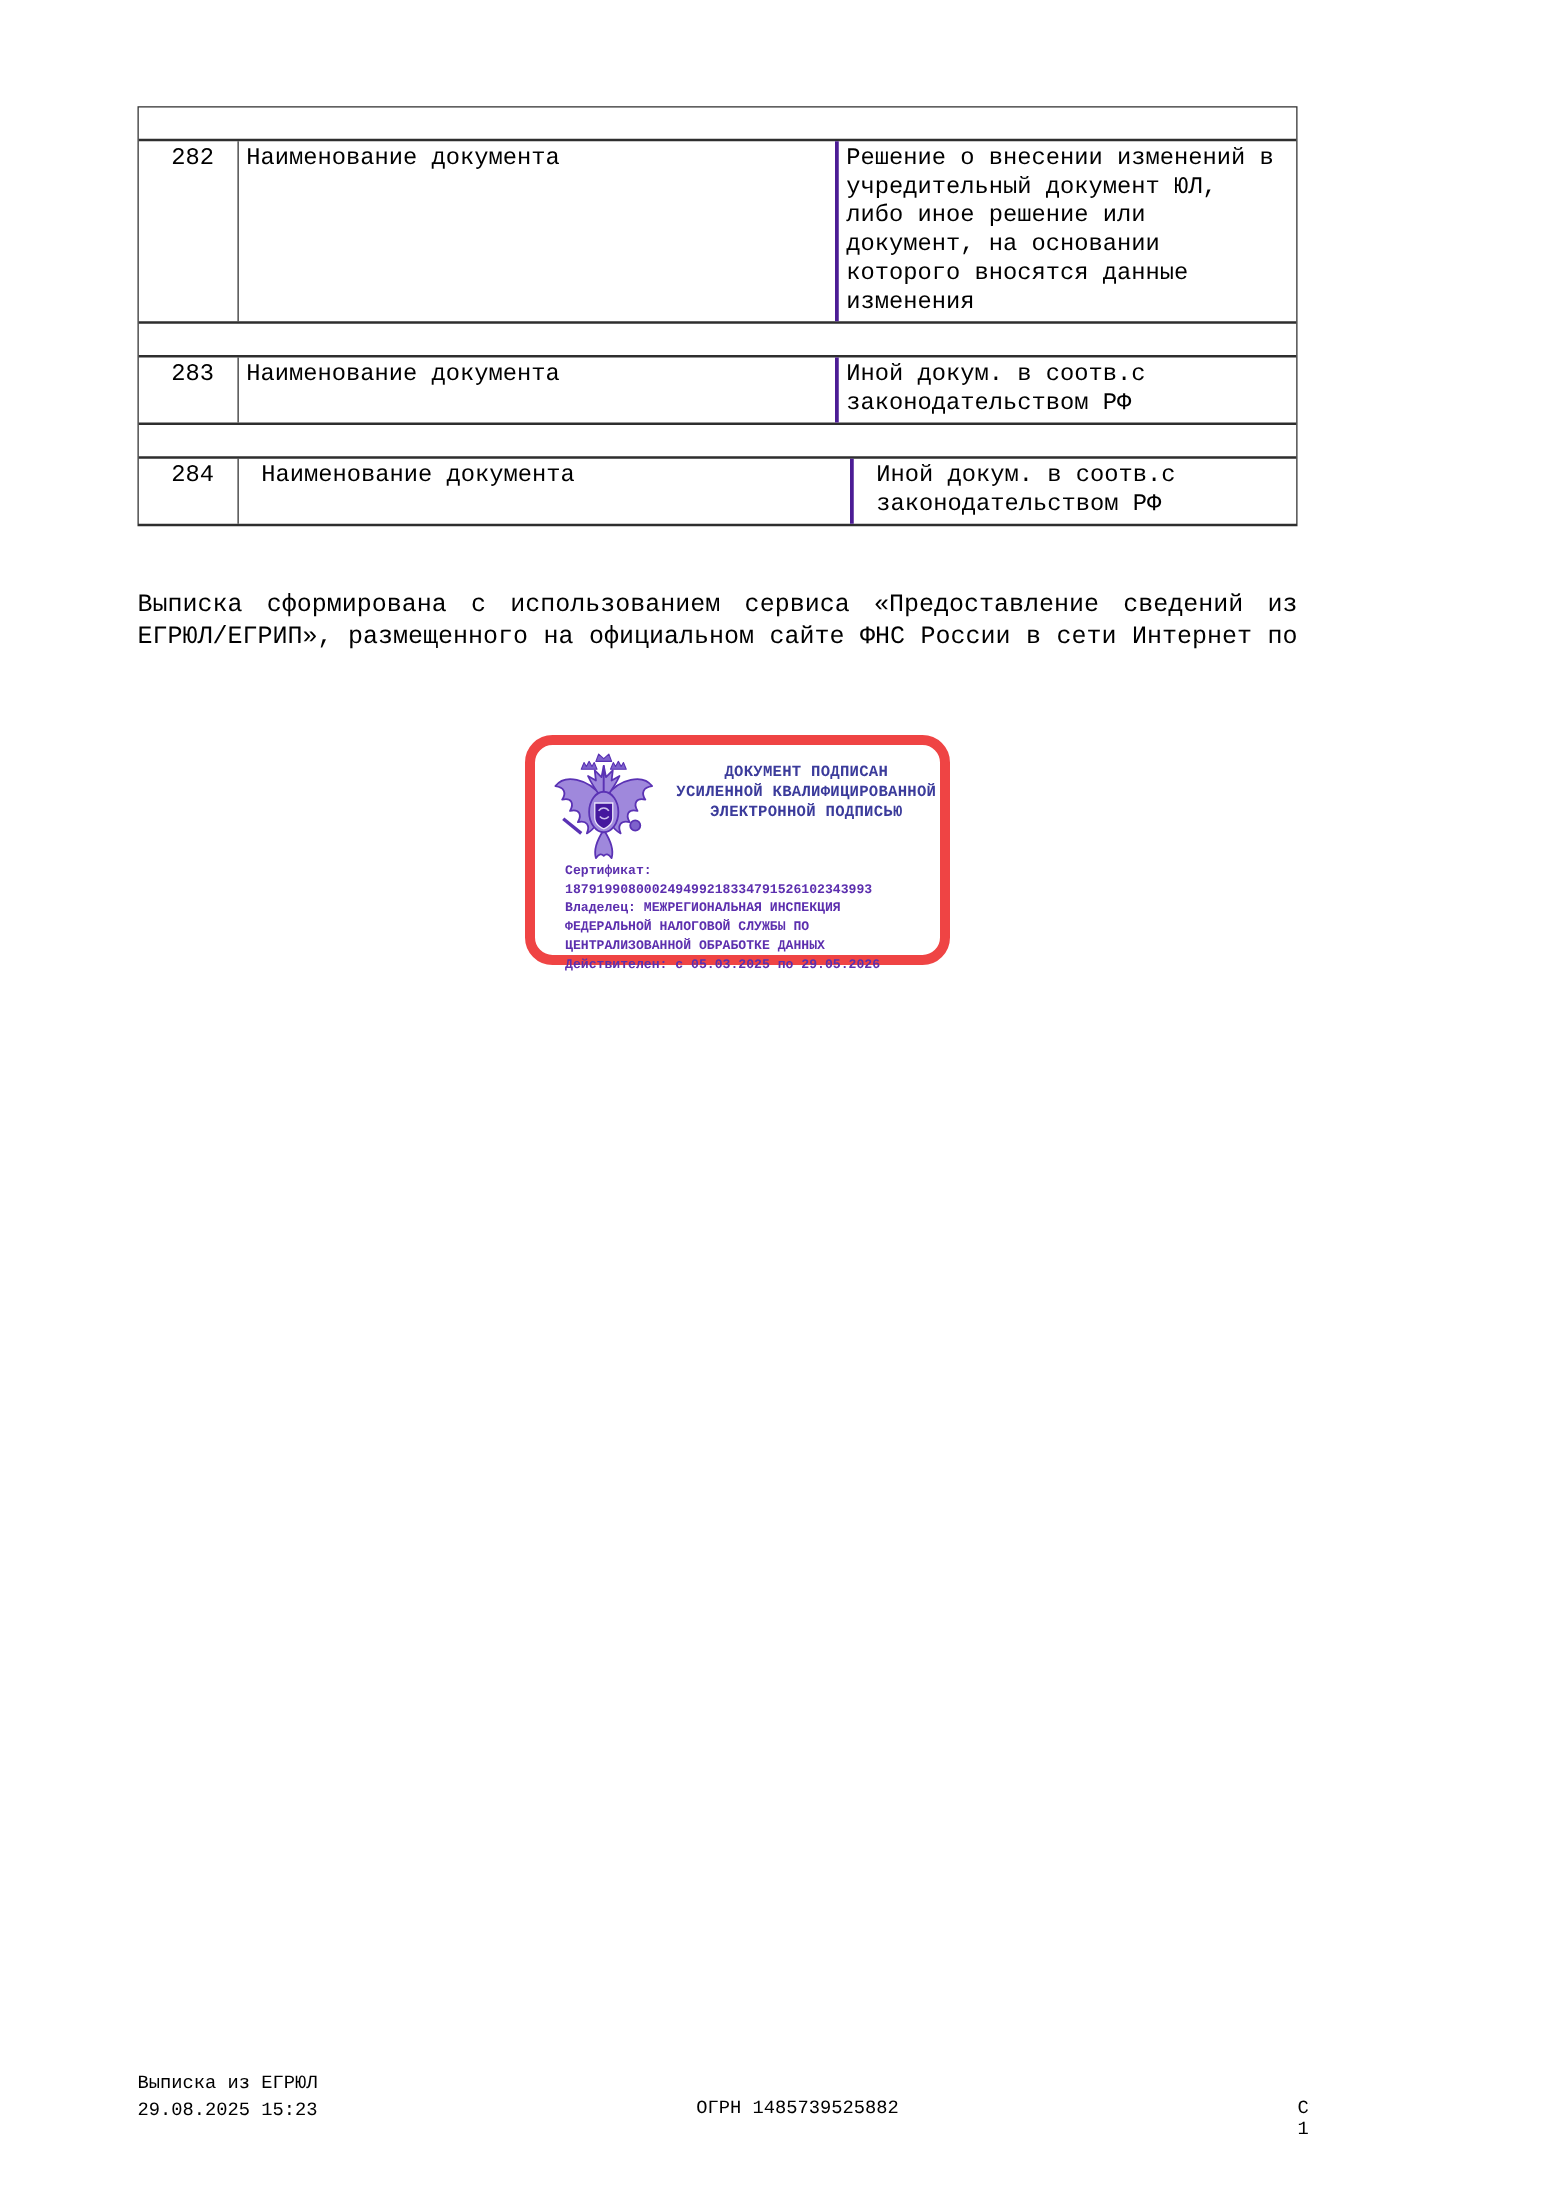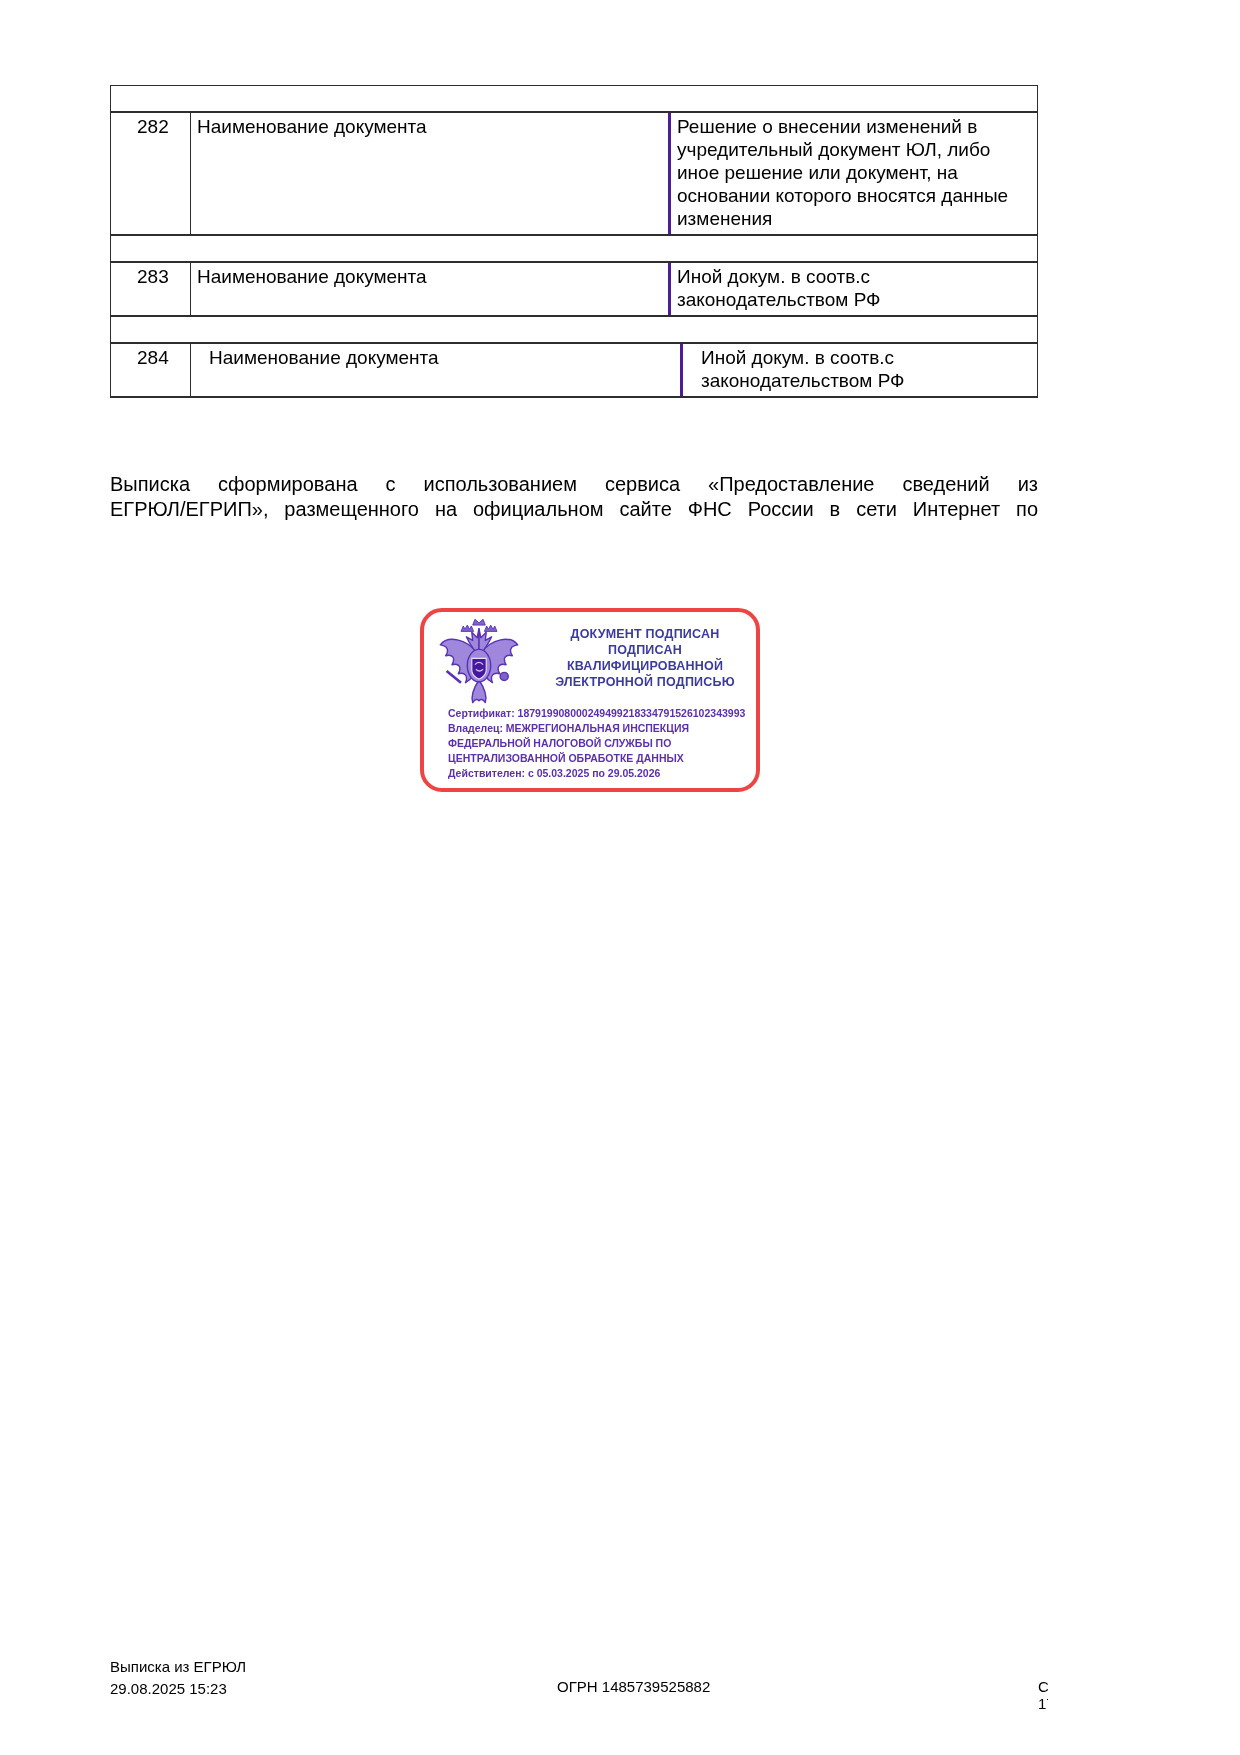--- a/index.html
+++ b/index.html
@@ -1,21 +1,21 @@
 <!DOCTYPE html>
 <html><head>
 <meta charset="utf-8">
 <style>
   html,body{margin:0;padding:0;background:#ffffff;}
   .page{
     position:relative;
     width:1048px;
     height:1755px;
     background:#ffffff;
-    font-family:Liberation Sans, sans-serif;
+    font-family:Liberation Mono, monospace;
     color:#000000;
     overflow:hidden;
   }
 
   
   .doc-table{
     position:absolute;
     left:110px;
     top:85px;
     width:928px;
@@ -48,25 +48,25 @@
     width:928px;
     font-size:20px;
     line-height:25px;
   }
   .note-line.just{text-align:justify;text-align-last:justify;}
 
   
   .stamp{
     position:absolute;
     left:420px;
-    top:608px;
+    top:588px;
     width:340px;
     height:184px;
     box-sizing:border-box;
-    border:4px solid #ef4444;
+    border:8px solid #ef4444;
     border-radius:22px;
     background:#ffffff;
   }
   .eagle{
     position:absolute;
     left:10px;
     top:5px;
     width:90px;
     height:90px;
   }
@@ -176,21 +176,21 @@
 
         <path d="M43 9 l2.5-6.5 4.5 4 4.5-4 2.5 6.5 z"></path>
       </g>
 
       <path d="M42 46 h16 v13 c0 7 -8 10 -8 10 s-8 -3 -8 -10 z" fill="#45189e" stroke="#e8e2f8" stroke-width="1.2"></path>
       <path d="M45.5 53 c2 -3.5 7 -3.5 9 0 M46.5 58 c2.5 2.5 5.5 2.5 8 0" stroke="#cfc2ee" stroke-width="1.4" fill="none"></path>
     </svg>
 
     <div class="stamp-title">
       <div>ДОКУМЕНТ ПОДПИСАН</div>
-      <div>ПОДПИСАН КВАЛИФИЦИРОВАННОЙ</div>
+      <div>УСИЛЕННОЙ КВАЛИФИЦИРОВАННОЙ</div>
       <div>ЭЛЕКТРОННОЙ ПОДПИСЬЮ</div>
     </div>
 
     <div class="stamp-body">
       <div class="s-line">
         <span>Сертификат:</span>
         <span>187919908000249499218334791526102343993</span>
       </div>
       <div class="s-line">
         <span>Владелец:</span>

